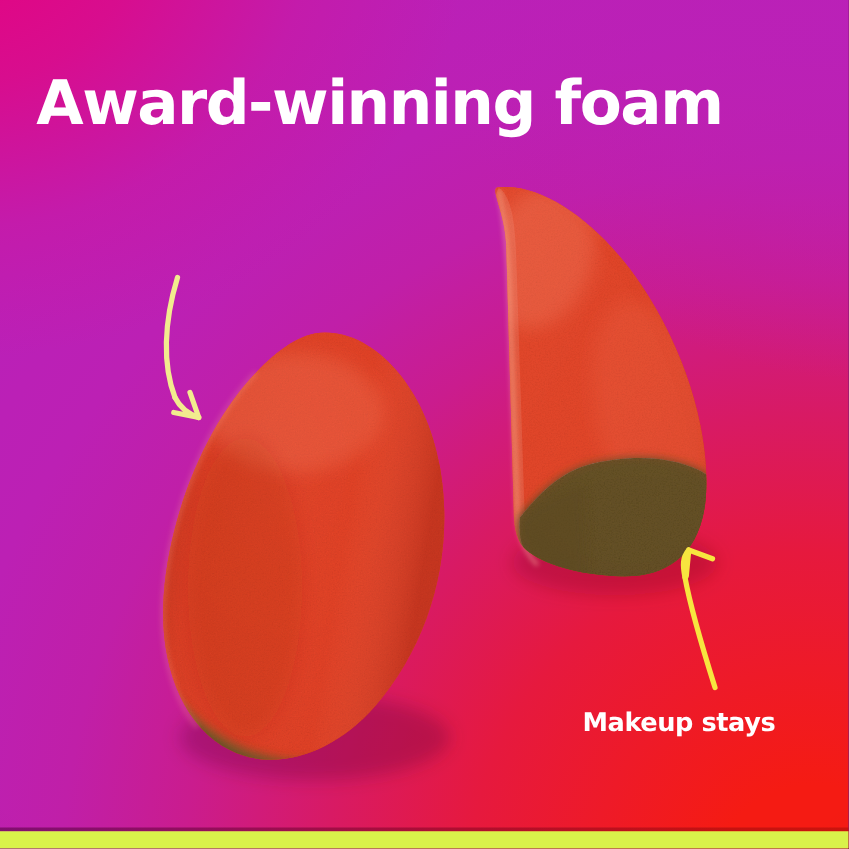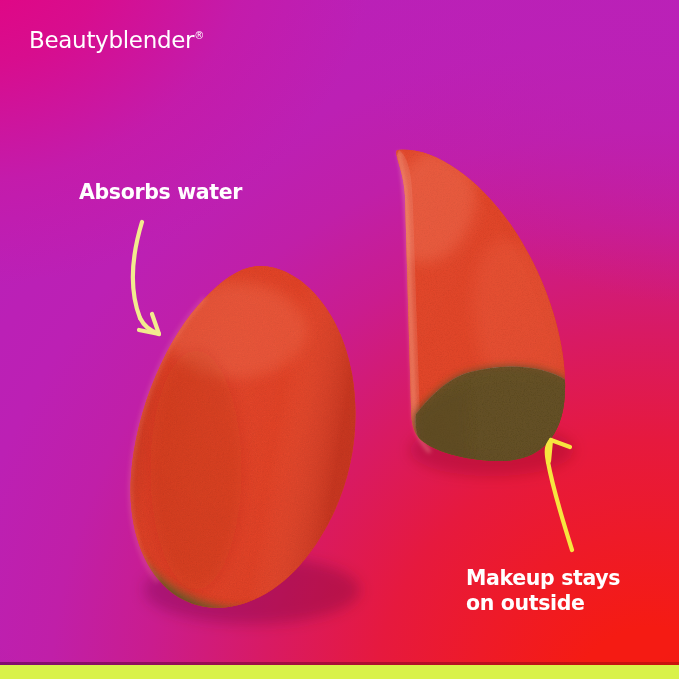--- a/index.html
+++ b/index.html
@@ -395,30 +395,24 @@
 
       <g>
         <path d="M 572,550
                  C 560,512 552,484 548,462" fill="none" stroke="#f7e53f" stroke-width="4.2" stroke-linecap="round"></path>
         <path d="M 548,462 C 546,452 546,446 551,440" fill="none" stroke="#f7e53f" stroke-width="4.2" stroke-linecap="round"></path>
         <path d="M 551,440 L 549,461 M 551,440 L 570,447" fill="none" stroke="#f7e53f" stroke-width="4.2" stroke-linecap="round" stroke-linejoin="round"></path>
       </g>
     </g>
   </svg>
 
-  <div class="brand">
-    <span>Beautyblender</span><span class="reg">®</span>
-  </div>
-
-
-  <div class="callout callout-left">
-    <div>Absorbs water</div>
-  </div>
+
+  <div class="headline">Award-winning foam</div>
+
 
   <div class="callout callout-right">
     <div>Makeup stays</div>
-    <div>on outside</div>
   </div>
 
   <div class="strip-shadow"></div>
   <div class="bottom-strip"></div>
 
 </div>
 
 </body></html>

